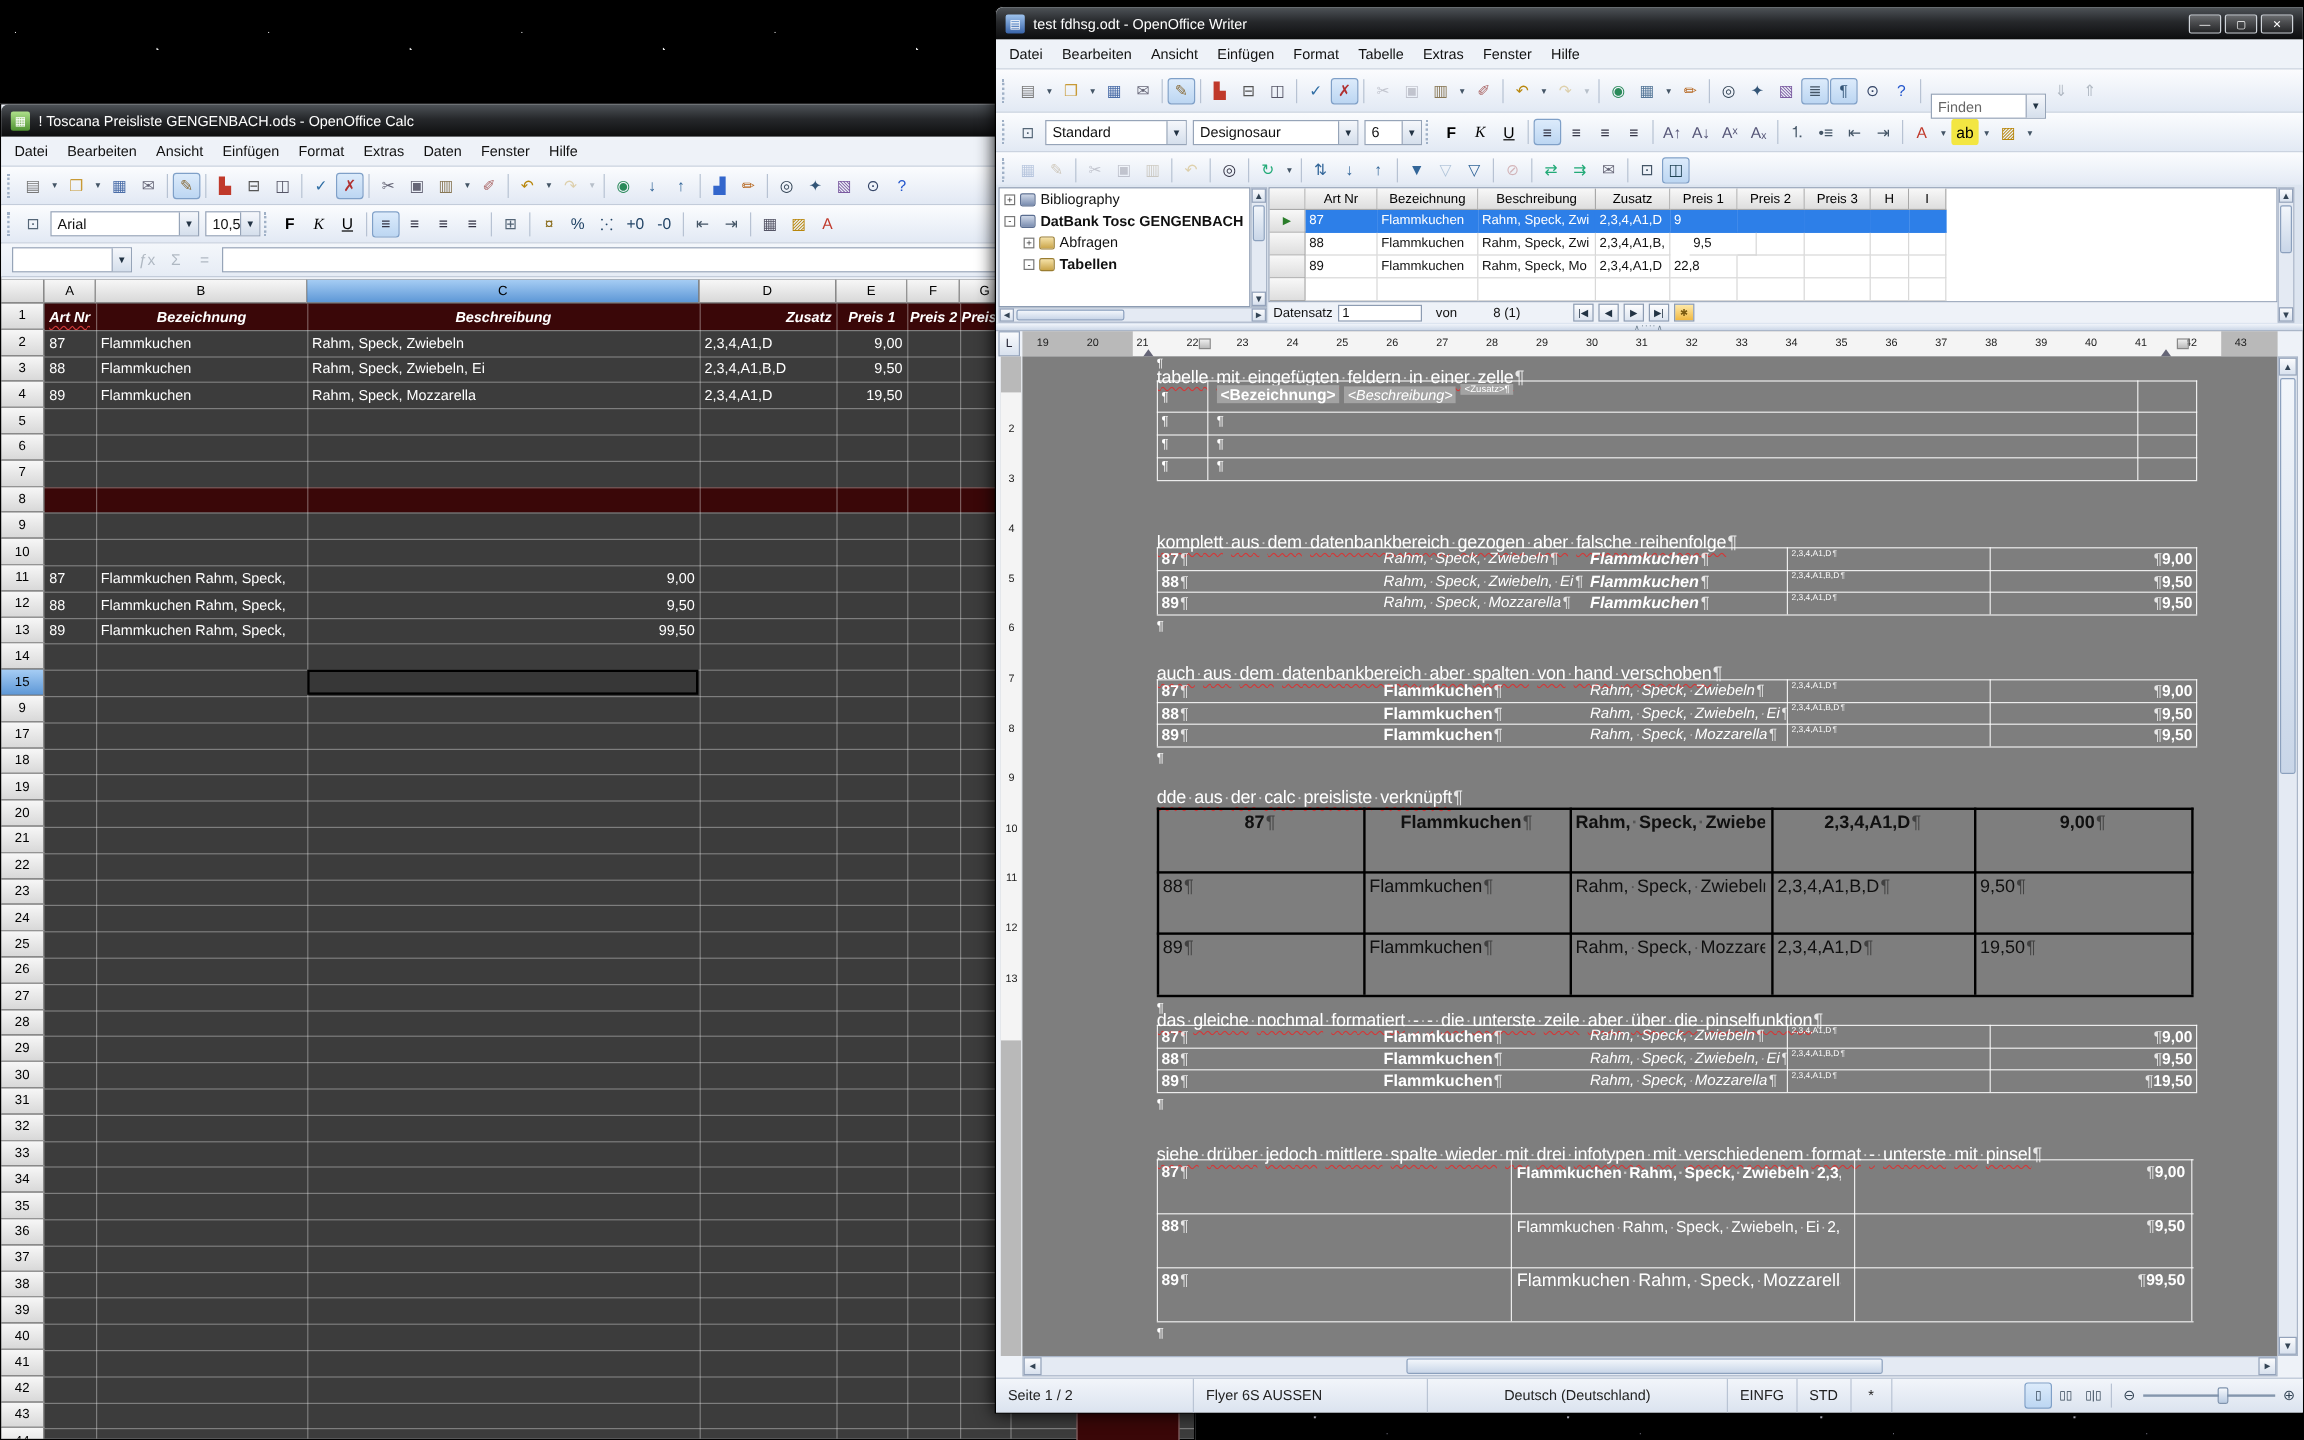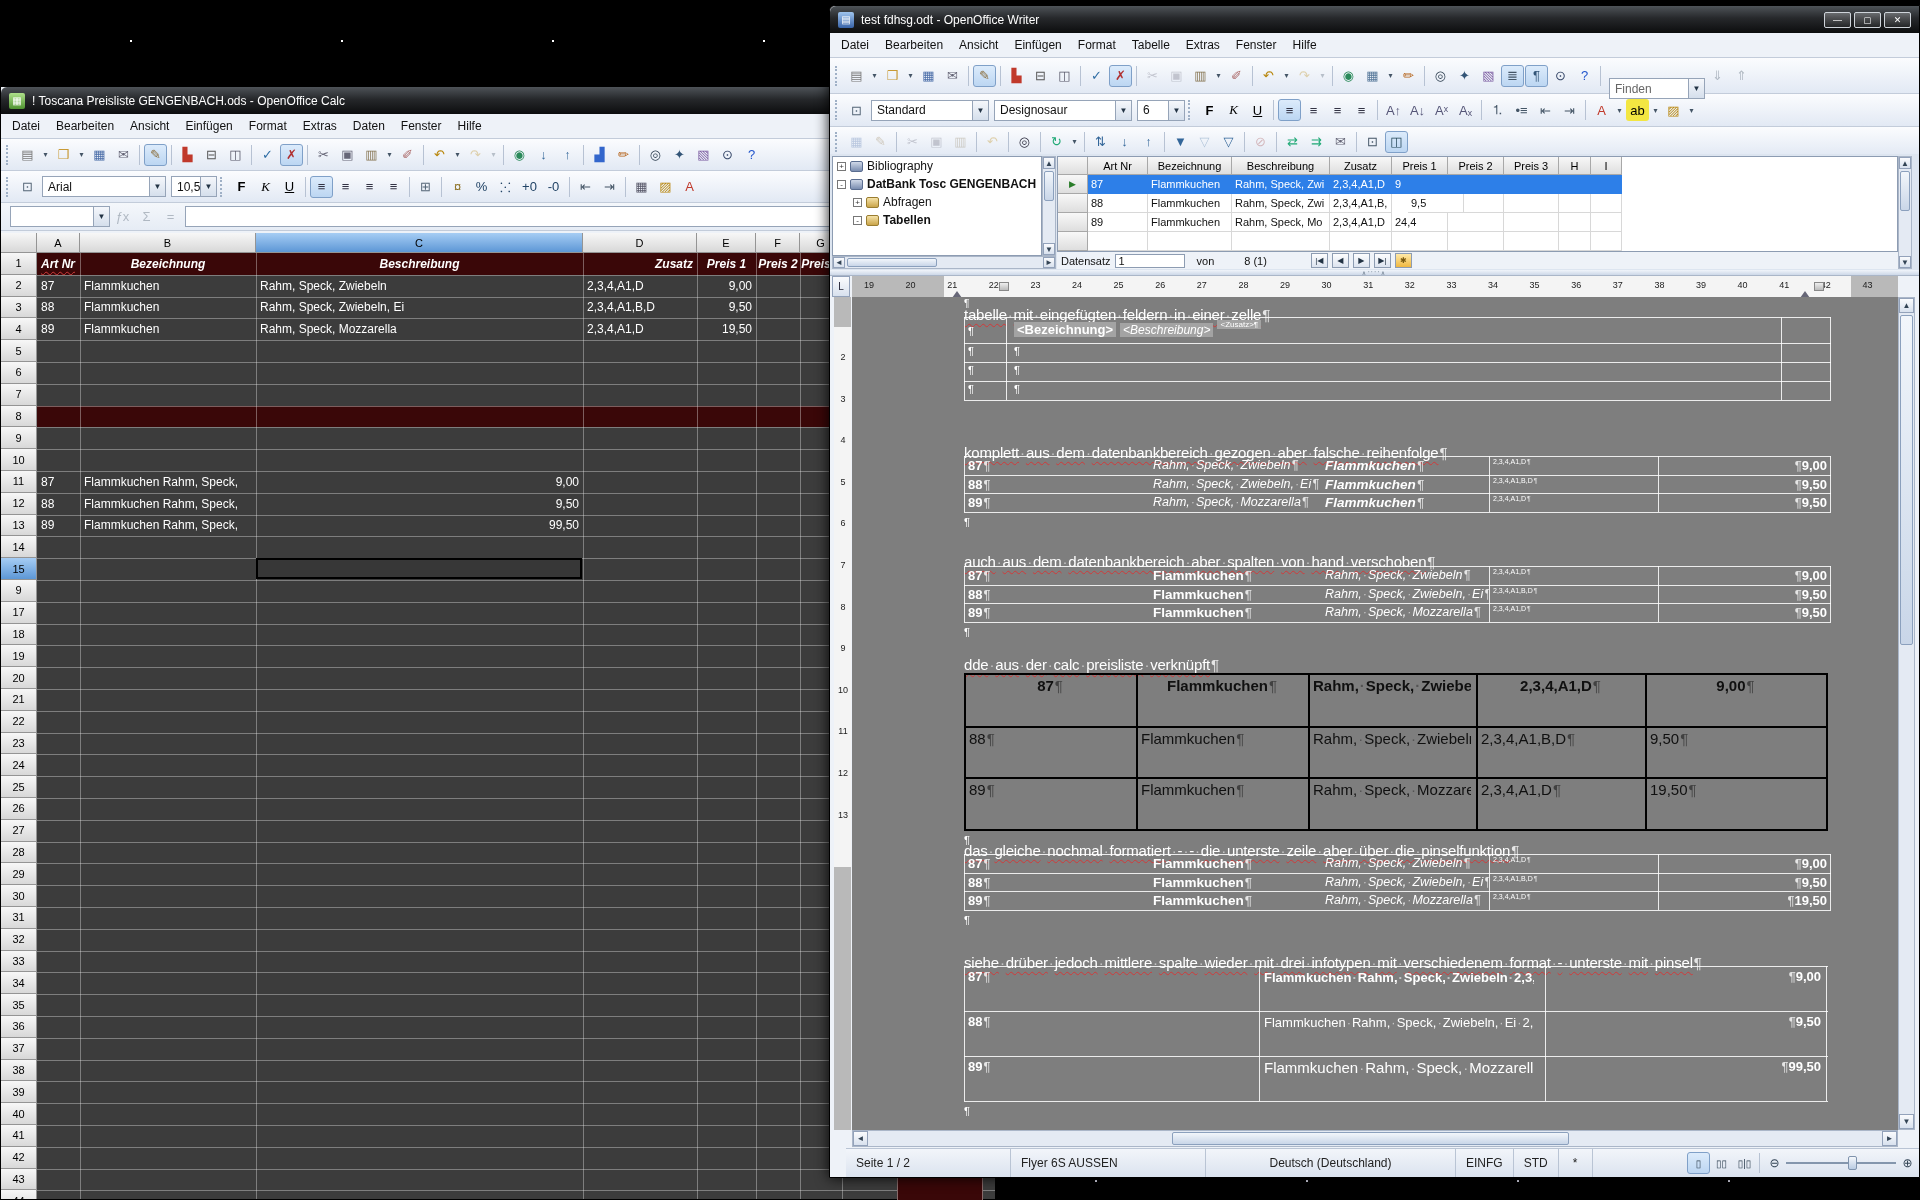--- a/index.html
+++ b/index.html
@@ -536,21 +536,21 @@
             <div class="gcell" style="left: 446px; top: 0px; width: 55px; height: 19px;"></div>
             <div class="gcell" style="left: 501px; top: 0px; width: 32px; height: 19px;"></div>
             <div class="gcell" style="left: 533px; top: 0px; width: 31px; height: 19px;"></div>
           </div>
           <div style="position: absolute; left: 0px; top: 56px; right: 0px; height: 19px;">
             <div class="ghd" style="left: 0px; top: 0px; width: 30px; height: 19px; font-size: 9px; color: rgb(42, 125, 42);"></div>
             <div class="gcell" style="left: 30px; top: 0px; width: 60px; height: 19px;">89</div>
             <div class="gcell" style="left: 90px; top: 0px; width: 84px; height: 19px;">Flammkuchen</div>
             <div class="gcell" style="left: 174px; top: 0px; width: 98px; height: 19px;">Rahm, Speck, Mo</div>
             <div class="gcell" style="left: 272px; top: 0px; width: 62px; height: 19px;">2,3,4,A1,D</div>
-            <div class="gcell" style="left: 334px; top: 0px; width: 56px; height: 19px;">24,4</div>
+            <div class="gcell" style="left: 334px; top: 0px; width: 56px; height: 19px;">22,8</div>
             <div class="gcell" style="left: 390px; top: 0px; width: 56px; height: 19px;"></div>
             <div class="gcell" style="left: 446px; top: 0px; width: 55px; height: 19px;"></div>
             <div class="gcell" style="left: 501px; top: 0px; width: 32px; height: 19px;"></div>
             <div class="gcell" style="left: 533px; top: 0px; width: 31px; height: 19px;"></div>
           </div>
           <div style="position: absolute; left: 0px; top: 75px; right: 0px; height: 19px;">
             <div class="ghd" style="left: 0px; top: 0px; width: 30px; height: 19px; font-size: 9px; color: rgb(42, 125, 42);"></div>
             <div class="gcell" style="left: 30px; top: 0px; width: 60px; height: 19px;"></div>
             <div class="gcell" style="left: 90px; top: 0px; width: 84px; height: 19px;"></div>
             <div class="gcell" style="left: 174px; top: 0px; width: 98px; height: 19px;"></div>
@@ -791,21 +791,21 @@
       <div class="sbtn" style="left:0;bottom:0;width:15px;height:15px">▼</div>
       <div class="sthumb" style="left:1px;top:17px;width:13px;height:330px"></div>
     </div>
 
     <div class="scroll" style="left:22px;top:1124px;width:1046px;height:17px">
       <div class="sbtn" style="left:0;top:0;width:15px;height:15px">◄</div>
       <div class="sbtn" style="right:0;top:0;width:15px;height:15px">►</div>
       <div class="sthumb" style="left:319px;top:1px;width:397px;height:13px"></div>
     </div>
 
-    <div class="statusbar" id="wstatus" style="left:16px;right:0;bottom:0;height:29px">
+    <div class="statusbar" id="wstatus" style="left:0;right:0;bottom:0;height:29px">
         <div class="stseg" style="width: 165px;">Seite 1 / 2</div>
         <div class="stseg" style="width: 195px;">Flyer 6S AUSSEN</div>
         <div class="stseg" style="width: 250px; justify-content: center;">Deutsch (Deutschland)</div>
         <div class="stseg">EINFG</div>
         <div class="stseg">STD</div>
         <div class="stseg" style="width: 34px; justify-content: center;">*</div>
         <div style="flex: 1 1 0%;"></div>
         <div class="tbtn p" style="font-size: 10px;">▯</div>
         <div class="tbtn" style="font-size: 10px;">▯▯</div>
         <div class="tbtn" style="font-size: 10px;">▯|▯</div>

